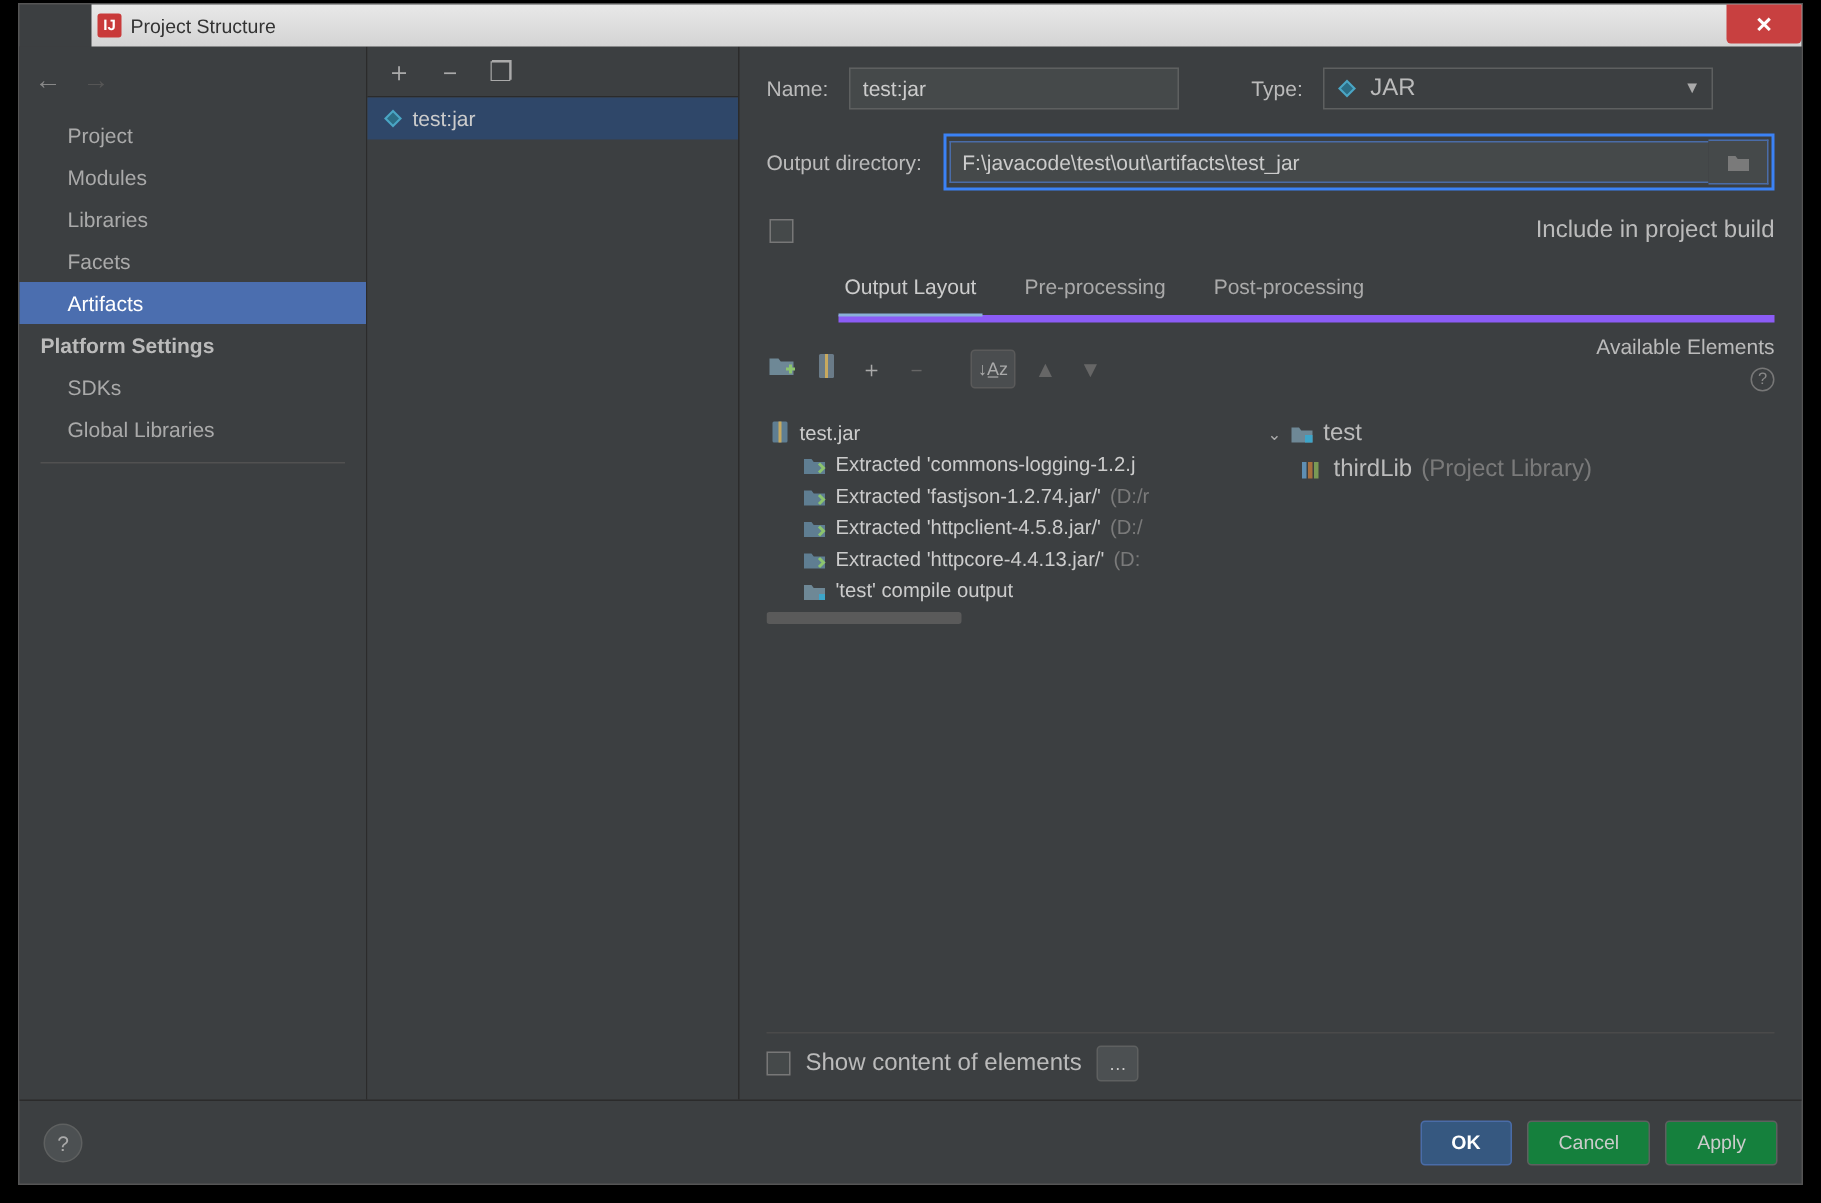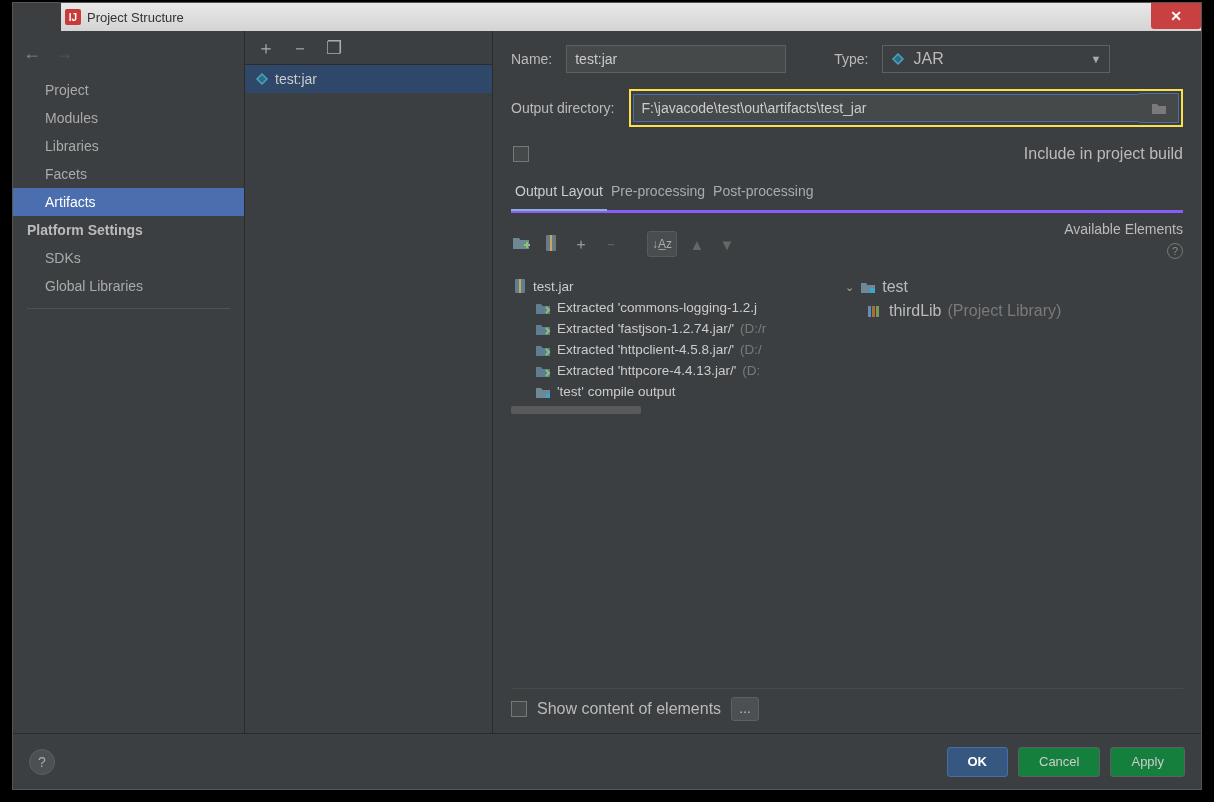--- a/index.html
+++ b/index.html
@@ -33,31 +33,31 @@
 
 .diamond-icon { width:14px; height:14px; display:inline-flex; align-items:center; justify-content:center; }
 .diamond-icon svg { display:block; }
 
 
 .right { flex:1; display:flex; flex-direction:column; padding:14px 18px 0 18px; color:#bbb; }
 .row { display:flex; align-items:center; gap:14px; margin-bottom:16px; }
 .row label { font-size:14px; color:#bbb; }
 .input { background:#45494a; border:1px solid #5e6060; color:#ccc; font-size:14px; padding:5px 8px; }
 .name-input { width:220px; }
-.type-select { background:#3c3f41; border:1px solid #5e6060; width:228px; padding:4px 8px; display:flex; align-items:center; gap:4px; justify-content:space-between; }
+.type-select { background:#3c3f41; border:1px solid #5e6060; width:260px; padding:4px 8px; display:flex; align-items:center; gap:4px; justify-content:space-between; }
 .type-value { display:flex; align-items:center; gap:8px; }
 
-.outdir-wrap { display:flex; align-items:center; flex:1; border:2px solid #fde047; padding:2px; background:transparent; }
+.outdir-wrap { display:flex; align-items:center; flex:1; border:2px solid #3b82f6; padding:2px; background:transparent; }
 .outdir-input { flex:1; background:#45494a; border:1px solid #4a6ca8; border-right:none; color:#ccc; font-size:14px; padding:5px 8px; }
 .outdir-btn { width:40px; height:30px; background:#45494a; border:1px solid #4a6ca8; border-left:none; display:flex; align-items:center; justify-content:center; color:#888; }
 
 .checkbox-row { display:flex; align-items:center; gap:10px; padding:2px 0 14px 2px;justify-content:space-between; }
 .checkbox { width:16px; height:16px; border:1px solid #777; background:#45494a; }
 
-.tabs { display:flex; border-bottom:3px solid #8b5cf6; }
+.tabs { display:flex; gap:24px; border-bottom:5px solid #8b5cf6;margin-left:48px; }
 .tab { padding:6px 4px 10px; color:#aaa; font-size:14px; cursor:pointer; }
 .tab.active { color:#ccc; border-bottom:2px solid #8ab0d9; margin-bottom:-1px; }
 
 .layout-toolbar { display:flex; align-items:center; gap:10px; padding:8px 0; }
 .layout-toolbar .tb { color:#aaa; font-size:15px; width:20px; text-align:center; cursor:pointer; }
 .layout-toolbar .tb.dim { color:#666; }
 .sort-btn { background:#4a4d4f; border:1px solid #5a5a5a; width:30px; height:26px; display:flex; align-items:center; justify-content:center; color:#aaa; font-size:12px; border-radius:3px; }
 
 .layout-body { display:flex; gap:24px; flex:1; min-height:0; }
 .tree { flex:1; font-size:13.5px; color:#ccc; overflow:hidden; }

